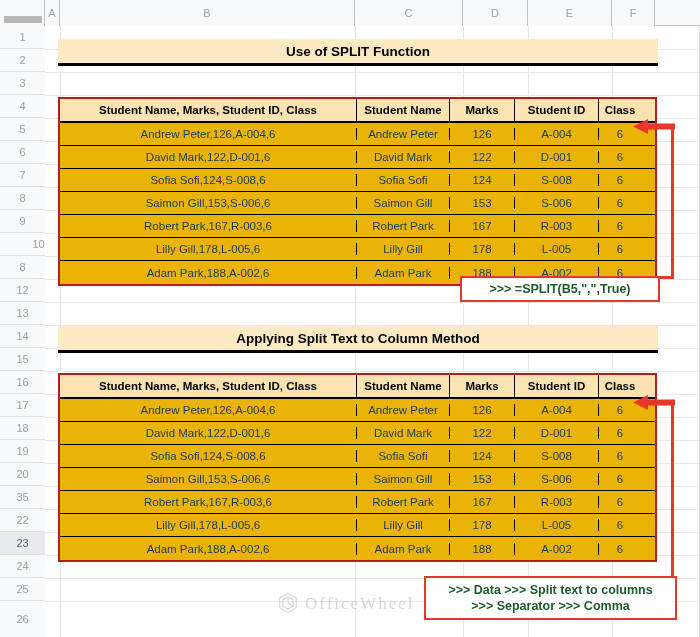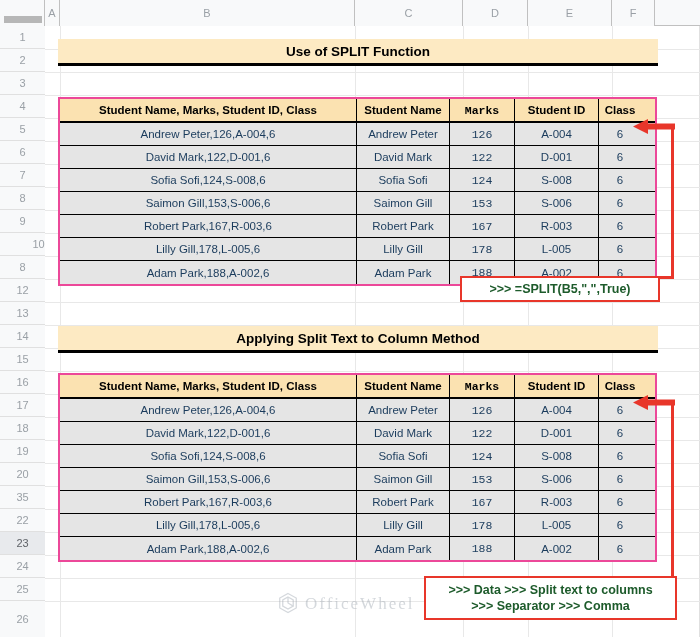--- a/index.html
+++ b/index.html
@@ -35,33 +35,33 @@
   .vline{position:absolute;top:0;width:1px;height:611px;background:#e8e8e8;}
   .hline{position:absolute;left:0;width:655px;height:1px;background:#e8e8e8;}
 
   
   .title{position:absolute;background:#fdeac3;box-sizing:border-box;
          border-bottom:3px solid #000;
          font-size:13.5px;font-weight:bold;color:#000;
          text-align:center;display:flex;align-items:center;justify-content:center;}
 
   
-  .tbl{position:absolute;border:2px solid #ec4899;box-sizing:border-box;background:#e5e5e5;}
+  .tbl{position:absolute;border:2px solid #b91c1c;box-sizing:border-box;background:#eab308;}
   .trow{display:flex;box-sizing:border-box;height:23px;}
   .trow.hdr{height:24px;background:#fbe2b1;border-bottom:2px solid #000;}
   .tc{box-sizing:border-box;border-right:1.5px solid #000;
       display:flex;align-items:center;justify-content:center;
       font-size:11.5px;color:#1a3b5c;overflow:hidden;white-space:nowrap;}
   .trow.hdr .tc{font-weight:bold;color:#000;font-size:11.5px;}
   .trow .tc:last-child{border-right:none;}
-  .trow.body{border-bottom:1px solid #000;}
+  .trow.body{border-bottom:1px solid #000;align-items:center;}
   .trow.body:last-child{border-bottom:none;}
   .c-b{width:297px;}
   .c-c{width:93px;}
-  .c-d{width:65px;font-family:Liberation Mono, monospace;}
+  .c-d{width:65px;}
   .c-e{width:84px;}
   .c-f{width:42px;}
 
   
   .callout{position:absolute;border:2.5px solid #e8362a;background:#fff;
            box-sizing:border-box;display:flex;align-items:center;
            justify-content:center;text-align:center;
            font-size:12.5px;font-weight:bold;color:#1d5b2b;line-height:16px;}
 
   

